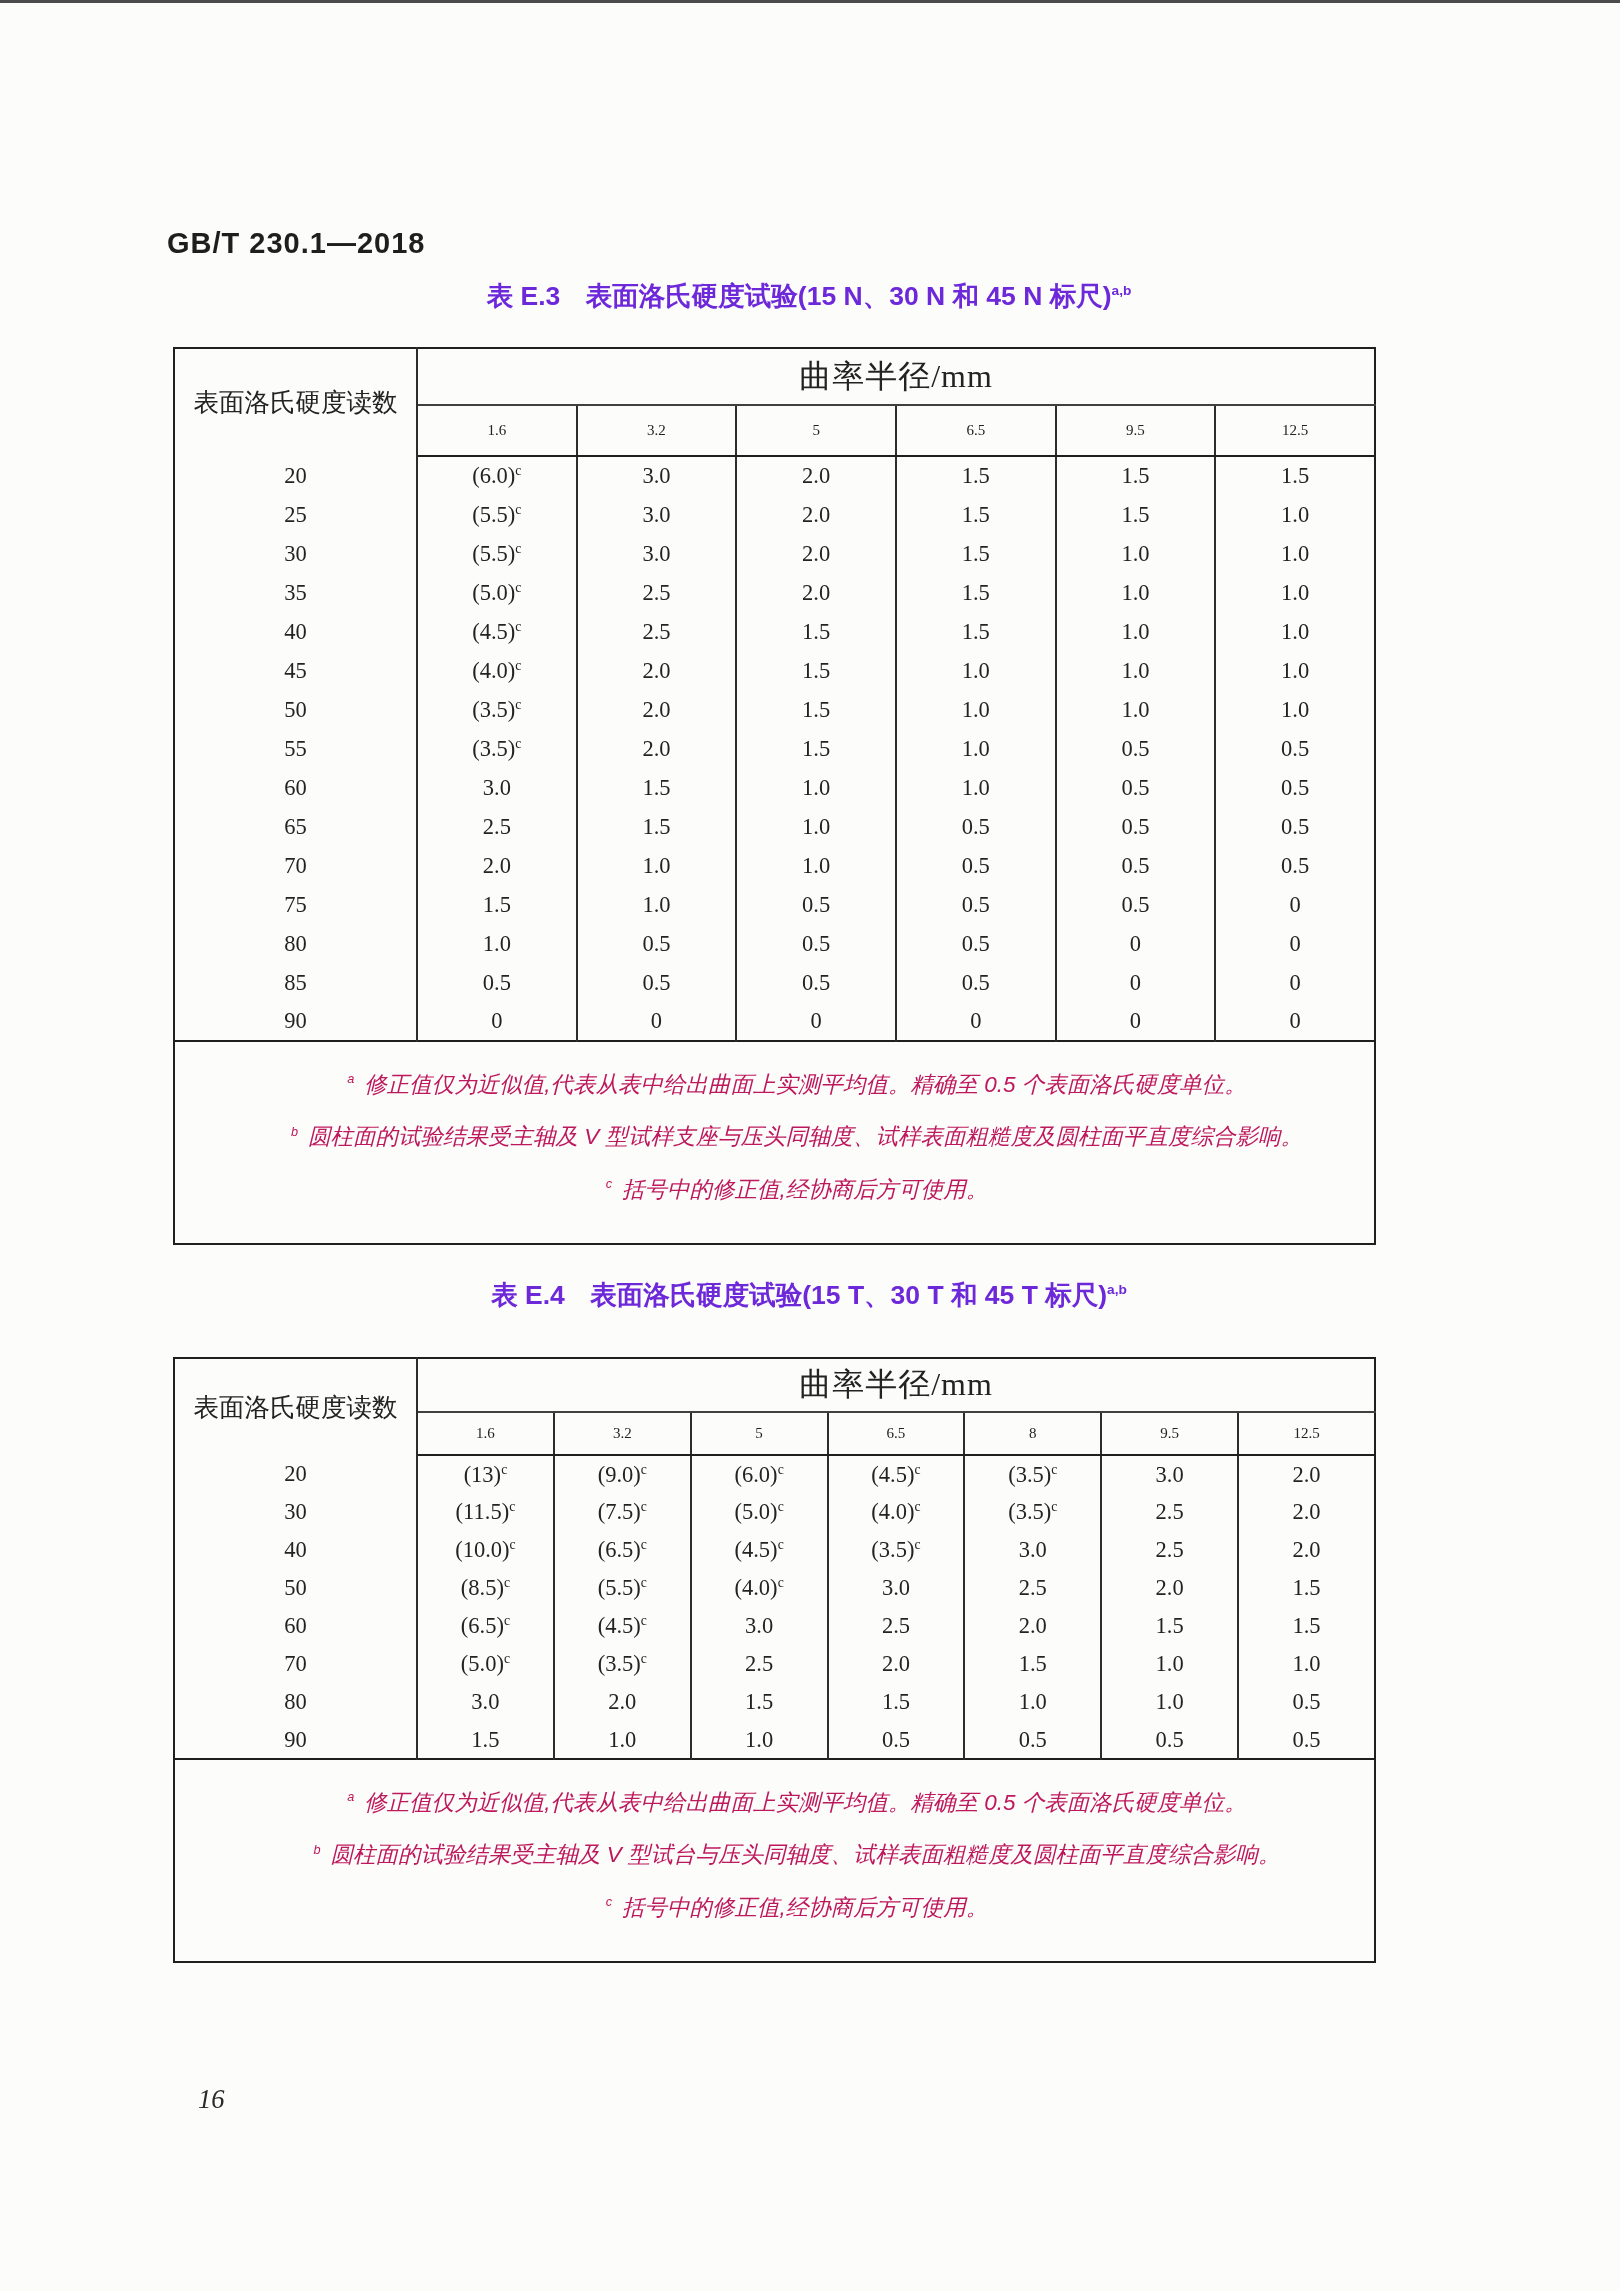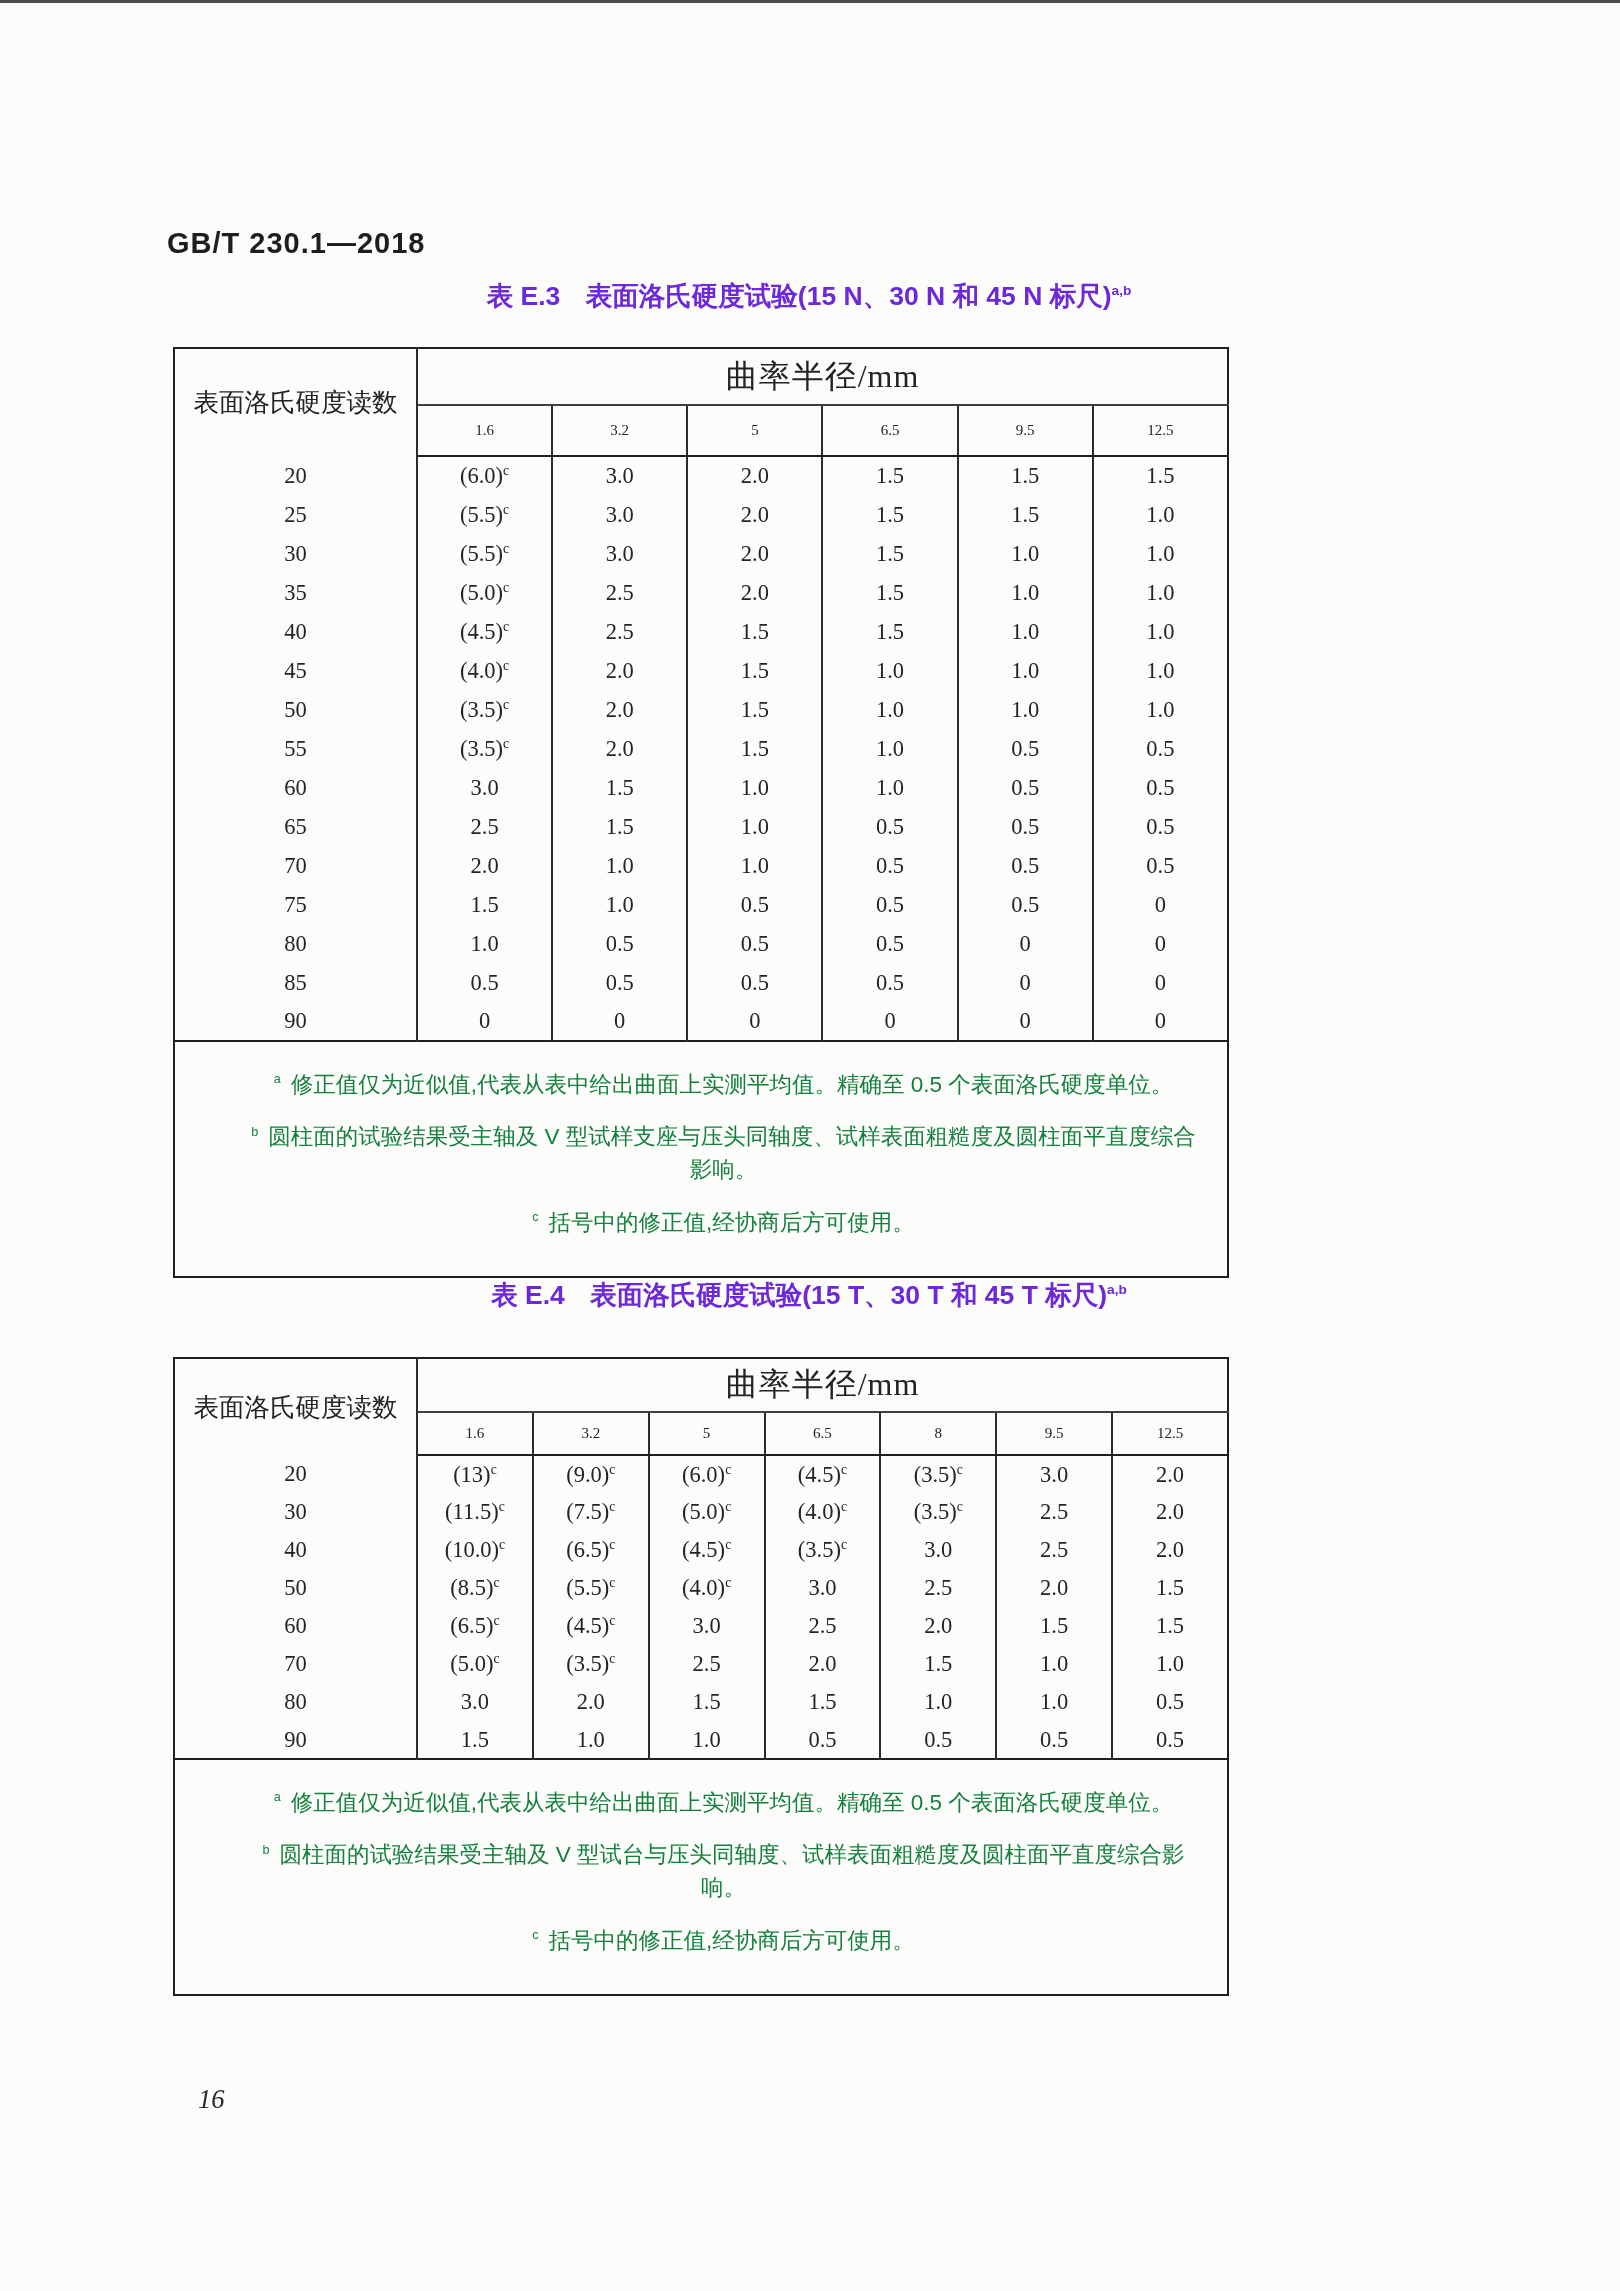--- a/index.html
+++ b/index.html
@@ -22,21 +22,21 @@
   }
   .table-title{
     position:absolute;left:173px;width:1272px;
     text-align:center;font-weight:bold;font-size:26.5px;color:#6d28d9;
     font-family:"Liberation Sans","DejaVu Sans",sans-serif;
   }
   .table-title .gap{display:inline-block;width:25.5px;}
   sup{font-size:13.7px;line-height:0;}
   .table-wrap{position:absolute;left:173px;width:1272px;}
   table.htable{
-    border-collapse:collapse;table-layout:fixed;width:1056px;
+    border-collapse:collapse;table-layout:fixed;width:1203px;
     border:2.9px solid #1f1f1f;
   }
   table.htable td{
     text-align:center;vertical-align:middle;color:#232323;
     padding:0;
   }
   col.col-reading{width:243px;}
   .reading-head{
     border-right:2px solid #2c2c2c;
     font-size:25.5px;
@@ -58,22 +58,23 @@
   #table-e4 tr.h2{height:43px;}
   tbody td{font-size:22.5px;}
   tbody td + td{border-left:2px solid #2c2c2c;}
   tfoot td{
     border-top:2.9px solid #1f1f1f;
     text-align:left;
   }
   .notes{padding:25.5px 29px 17.6px 74px;}
   .notes p{
     margin:0 0 19.6px 0;
-    font-size:22.5px;line-height:33px;color:#15803d;
+    font-size:22.5px;line-height:33px;color:#be185d;
     font-family:"Liberation Sans","DejaVu Sans",sans-serif;
+    font-style:italic;
   }
   .notes p sup{margin-right:9.8px;font-size:12.7px;}
   .page-number{
     position:absolute;left:198px;top:2084px;
     font-size:26.5px;color:#2a2a2a;font-style:italic;
   }
 </style>
 </head>
 <body>
 

